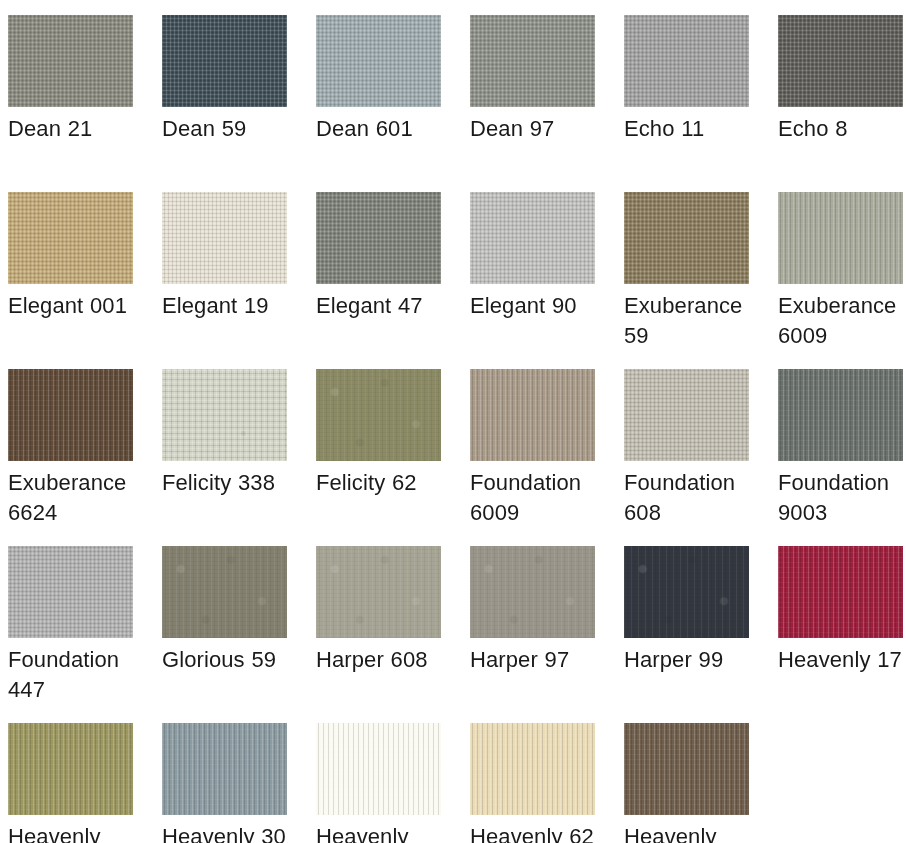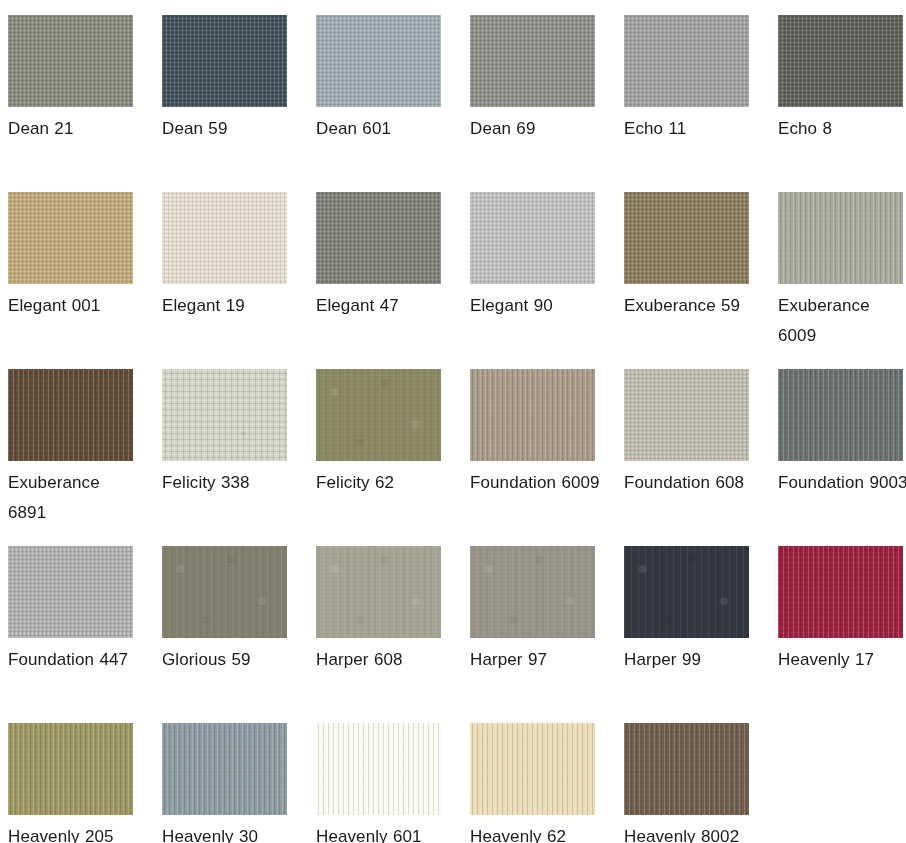--- a/index.html
+++ b/index.html
@@ -150,21 +150,21 @@
       radial-gradient(circle at 35% 80%, rgba(0,0,0,0.05) 0 3px, transparent 5px),
       repeating-linear-gradient(0deg,
         rgba(0,0,0,0.03) 0px,
         rgba(0,0,0,0.03) 1px,
         rgba(0,0,0,0.00) 1px,
         rgba(0,0,0,0.00) 4px);
   }
 
   .swatch-label {
     margin-top: 7px;
-    font-size: 17px;
+    font-size: 22px;
     line-height: 30px;
     color: #1a1a1a;
     letter-spacing: 0.1px;
     width: 132px;
     word-spacing: 0.5px;
   }
 </style>
 </head>
 <body>
 
@@ -176,21 +176,21 @@
     <div class="swatch-card">
       <div class="swatch-chip" style="background-color: rgb(62, 79, 89);"></div>
       <div class="swatch-label">Dean 59</div>
     </div>
     <div class="swatch-card">
       <div class="swatch-chip" style="background-color: rgb(159, 173, 178);"></div>
       <div class="swatch-label">Dean 601</div>
     </div>
     <div class="swatch-card">
       <div class="swatch-chip" style="background-color: rgb(142, 145, 137);"></div>
-      <div class="swatch-label">Dean 69</div>
+      <div class="swatch-label">Dean 97</div>
     </div>
     <div class="swatch-card">
       <div class="swatch-chip" style="background-color: rgb(163, 163, 163);"></div>
       <div class="swatch-label">Echo 11</div>
     </div>
     <div class="swatch-card">
       <div class="swatch-chip" style="background-color: rgb(95, 94, 88);"></div>
       <div class="swatch-label">Echo 8</div>
     </div>
     <div class="swatch-card">
@@ -212,21 +212,21 @@
     <div class="swatch-card">
       <div class="swatch-chip" style="background-color: rgb(139, 124, 92);"></div>
       <div class="swatch-label">Exuberance 59</div>
     </div>
     <div class="swatch-card">
       <div class="swatch-chip tex-rib" style="background-color: rgb(168, 170, 156);"></div>
       <div class="swatch-label">Exuberance 6009</div>
     </div>
     <div class="swatch-card">
       <div class="swatch-chip tex-rib" style="background-color: rgb(96, 75, 56);"></div>
-      <div class="swatch-label">Exuberance 6891</div>
+      <div class="swatch-label">Exuberance 6624</div>
     </div>
     <div class="swatch-card">
       <div class="swatch-chip tex-slub" style="background-color: rgb(211, 214, 199);"></div>
       <div class="swatch-label">Felicity 338</div>
     </div>
     <div class="swatch-card">
       <div class="swatch-chip tex-felt" style="background-color: rgb(139, 138, 101);"></div>
       <div class="swatch-label">Felicity 62</div>
     </div>
     <div class="swatch-card">

